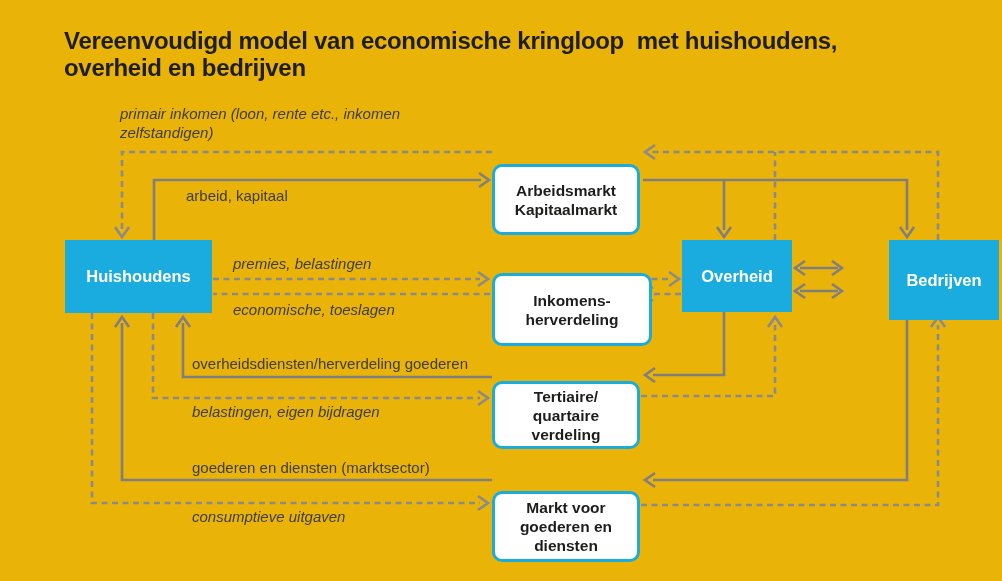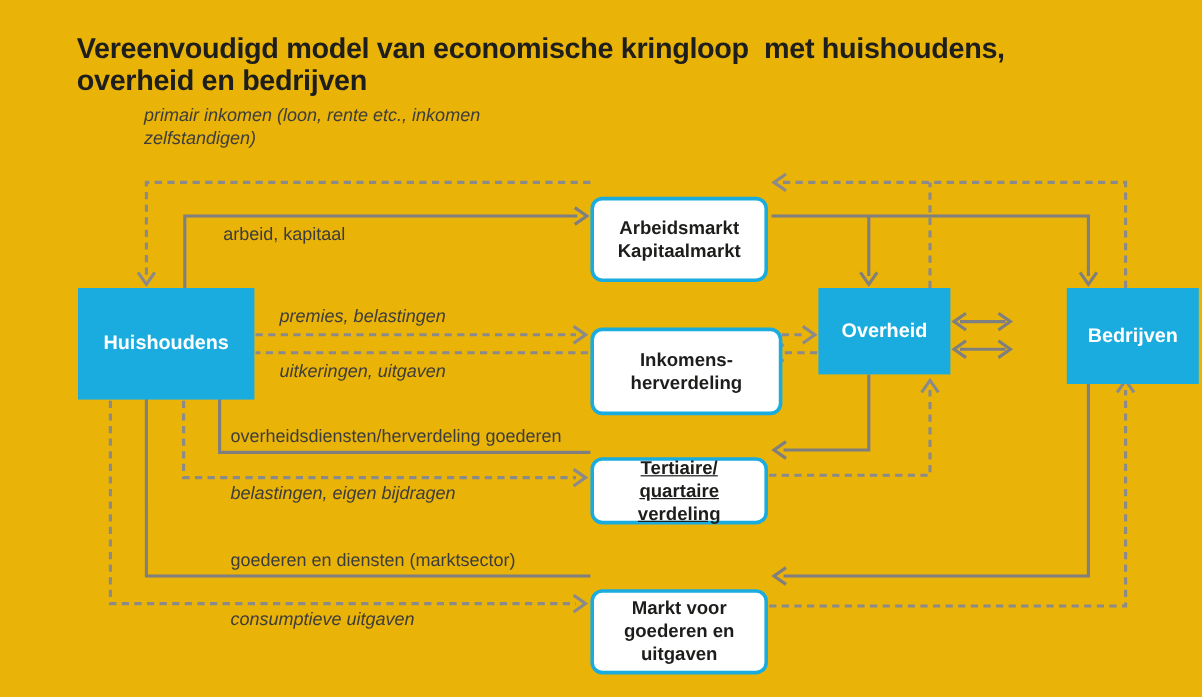--- a/index.html
+++ b/index.html
@@ -88,38 +88,38 @@
     <path class="sl" d="M492 480 H122 V323"></path>
     <path class="ahs" d="M115 327 L122 317 L129 327"></path>
 
     <path class="dl" d="M92 313 V503 H480"></path>
     <path class="ahd" d="M478 496 L488 503 L478 510"></path>
 
     <path class="dl" d="M641 505 H938 V325"></path>
     <path class="ahd" d="M931 327 L938 317 L945 327"></path>
   </svg>
 
-  <div class="node" style="left:65px;top:240px;width:147px;height:93px;">Huishoudens</div>
+  <div class="node" style="left:65px;top:240px;width:147px;height:73px;">Huishoudens</div>
   <div class="node" style="left:682px;top:240px;width:110px;height:72px;">Overheid</div>
   <div class="node" style="left:845px;top:240px;width:110px;height:80px;margin-left:44px;">Bedrijven</div>
 
   <div class="mbox" style="left:492px;top:131px;width:148px;height:71px;">Arbeidsmarkt
 Kapitaalmarkt</div>
   <div class="mbox" style="left:492px;top:240px;width:160px;height:73px;">Inkomens-
 herverdeling</div>
-  <div class="mbox" style="left:492px;top:348px;width:148px;height:56px;text-decoration:underline;">Tertiaire/
+  <div class="mbox" style="left:492px;top:348px;width:148px;height:68px;">Tertiaire/
 quartaire
 verdeling</div>
   <div class="mbox" style="left:492px;top:458px;width:148px;height:71px;">Markt voor
 goederen en
-uitgaven</div>
+diensten</div>
 
-  <div class="lbl it" style="left:120px;top:87px;">primair inkomen (loon, rente etc., inkomen
+  <div class="lbl it" style="left:120px;top:104px;">primair inkomen (loon, rente etc., inkomen
 zelfstandigen)</div>
   <div class="lbl" style="left:186px;top:186px;">arbeid, kapitaal</div>
   <div class="lbl it" style="left:233px;top:254px;">premies, belastingen</div>
-  <div class="lbl it" style="left:233px;top:300px;">uitkeringen, uitgaven</div>
+  <div class="lbl it" style="left:233px;top:300px;">economische, toeslagen</div>
   <div class="lbl" style="left:192px;top:354px;">overheidsdiensten/herverdeling goederen</div>
   <div class="lbl it" style="left:192px;top:402px;">belastingen, eigen bijdragen</div>
   <div class="lbl it" style="left:192px;top:507px;">consumptieve uitgaven</div>
   <div class="lbl" style="left:192px;top:458px;">goederen en diensten (marktsector)</div>
 
 </div>
 
 </body></html>

